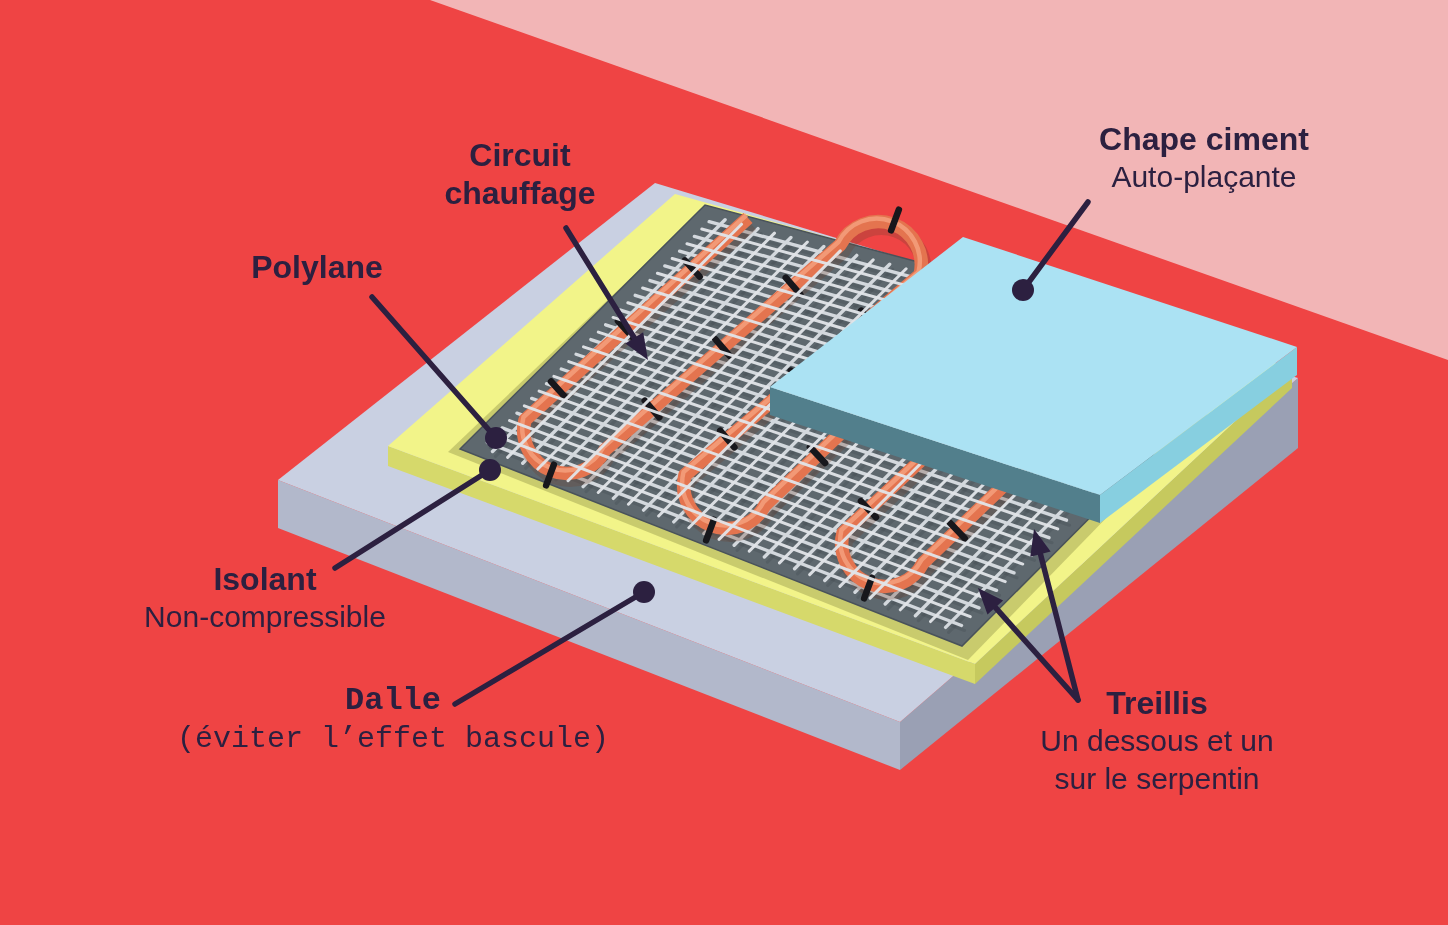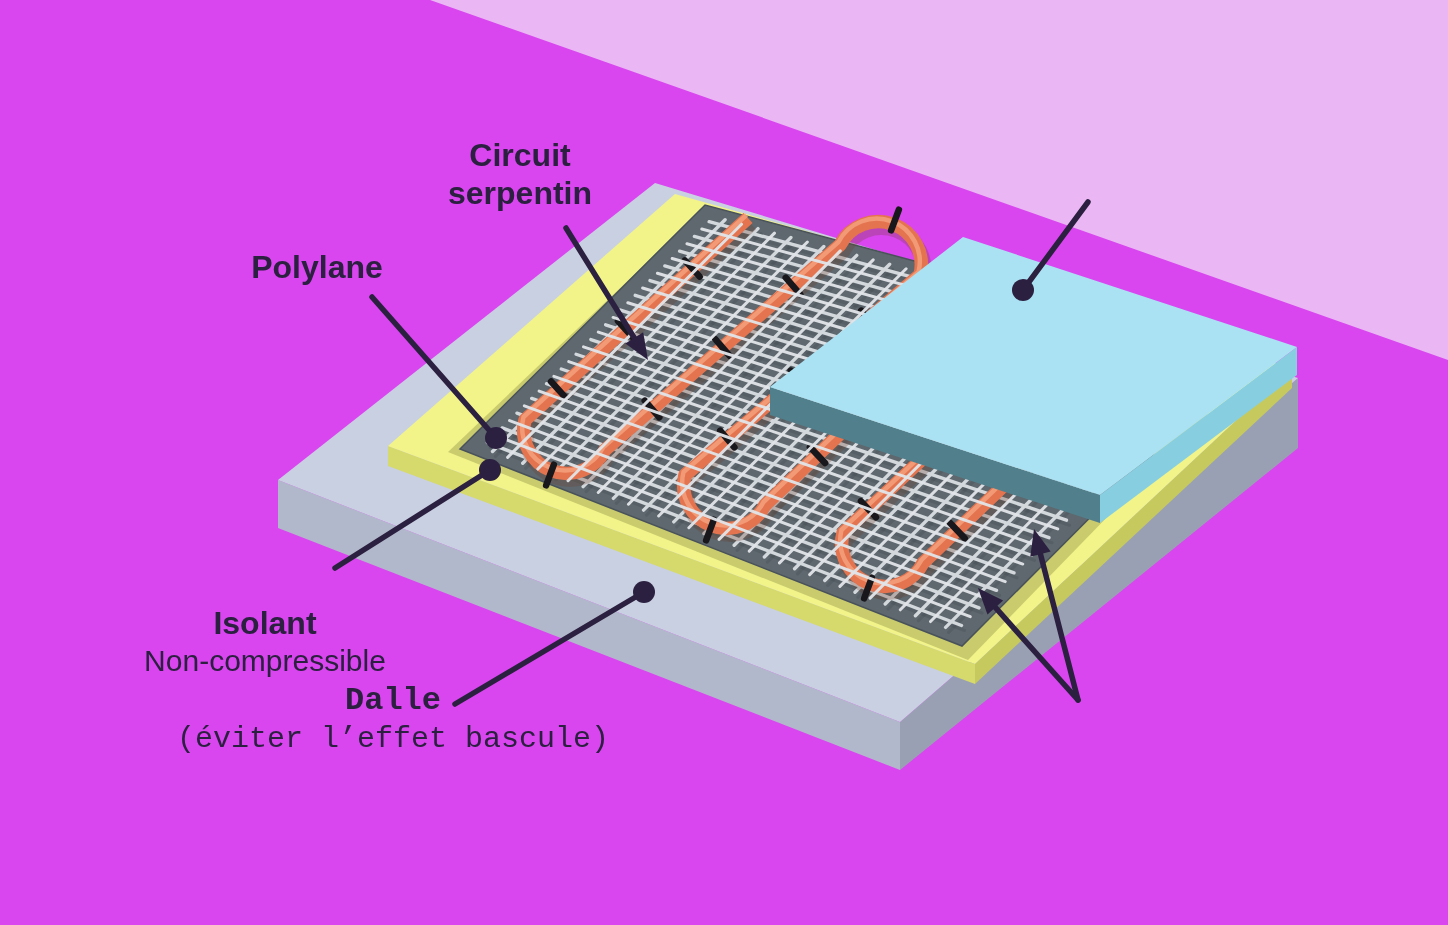--- a/index.html
+++ b/index.html
@@ -1,20 +1,20 @@
 <!DOCTYPE html>
 <html style="--label-text: #2c2040; --leader: #2c2040; --background-haze: #f2f2f4; --dalle-top: #c9d0e2; --dalle-side-left: #b2b8cb; --dalle-side-right: #9aa0b4; --isolant-top: #f2f489; --isolant-side-left: #d6d96b; --isolant-side-right: #c6c95e; --polylane-top: #5e686e; --polylane-shadow: #6a6e2e; --mesh-wire: #d3d8dd; --mesh-wire-top: #e2e5e9; --mesh-shadow: #31373d; --tube: #e4744f; --tube-highlight: #f4a07c; --tube-shadow: #6e4030; --clip: #17171c; --chape-top: #abe2f3; --chape-side-dark: #527f8c; --chape-side-light: #87cfe0;"><head>
 <meta charset="utf-8">
 <style>
   html,body{margin:0;padding:0;background:#ffffff;}
   .stage{
     position:relative;
     width:1448px;height:925px;
     overflow:hidden;
-    background:#d946ef;
+    background:#ef4444;
     font-family:"Liberation Sans", sans-serif;
   }
   #scene{position:absolute;left:0;top:0;}
   
   .bg-haze{fill:var(--background-haze);opacity:.65;}
   .dalle-top{fill:var(--dalle-top);}
   .dalle-side-left{fill:var(--dalle-side-left);}
   .dalle-side-right{fill:var(--dalle-side-right);}
   .isolant-top{fill:var(--isolant-top);}
   .isolant-side-left{fill:var(--isolant-side-left);}
@@ -213,31 +213,40 @@
         </g>
         <g>
           <line x1="1078" y1="700" x2="1038.4854706584993" y2="546.4321700591677" stroke="#2c2040" stroke-width="5.5" stroke-linecap="round"></line>
           <polygon points="1034,529 1050.6477790412355,551.5632766457843 1030.31024730554,556.7963257473668" fill="#2c2040"></polygon>
         </g>
       </g>
   </svg>
 
   <div class="label" style="left:520px;top:136px;">
     <div class="t">Circuit</div>
-    <div class="t">serpentin</div>
+    <div class="t">chauffage</div>
   </div>
 
   <div class="label" style="left:305px;top:248px;margin-left:12px;">
     <div class="t">Polylane</div>
   </div>
 
-
-  <div class="label" style="left:265px;top:560px;margin-top:44px;">
+  <div class="label" style="left:1204px;top:120px;">
+    <div class="t">Chape ciment</div>
+    <div class="s">Auto-plaçante</div>
+  </div>
+
+  <div class="label" style="left:265px;top:560px;">
     <div class="t">Isolant</div>
     <div class="s">Non-compressible</div>
   </div>
 
   <div class="label" style="left:393px;top:682px;font-family:Liberation Mono, monospace;">
     <div class="t">Dalle</div>
     <div class="s">(éviter l’effet bascule)</div>
   </div>
 
+  <div class="label" style="left:1157px;top:684px;">
+    <div class="t">Treillis</div>
+    <div class="s">Un dessous et un</div>
+    <div class="s">sur le serpentin</div>
+  </div>
 </div>
 
 </body></html>

